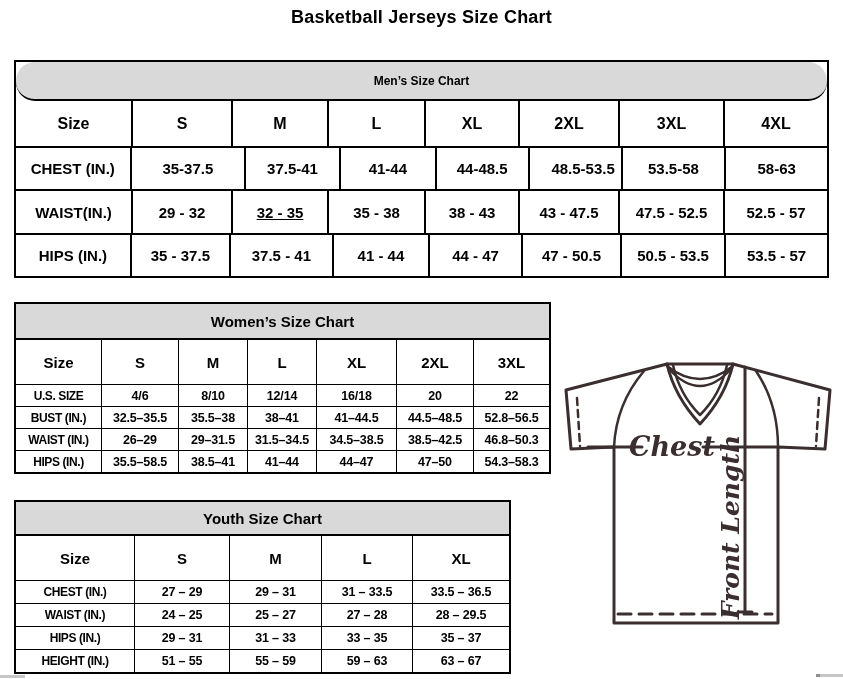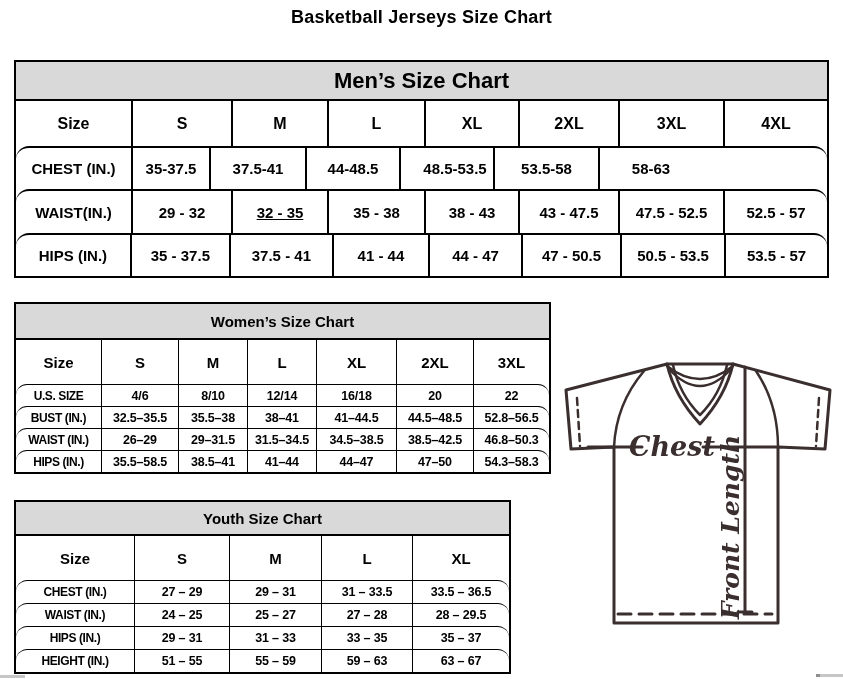--- a/index.html
+++ b/index.html
@@ -17,24 +17,24 @@
   }
   .size-table {
     position:absolute; background:#fff;
     border:2px solid #000;
   }
   .band {
     display:flex; align-items:center; justify-content:center;
     background:#d9d9d9; border-bottom:2px solid #000;
     font-weight:bold;
   }
-  .men  .band { height:39px; font-size:22px; }
+  .men  .band { height:39px; font-size:12px;border-radius:19px; }
   .women .band { height:36px; font-size:15px; }
   .youth .band { height:34px; font-size:15px; }
-  .trow { display:flex;border-radius:13px; }
+  .trow { display:flex; }
   .men  .trow + .trow { border-top:2px solid #000; }
   .women .trow + .trow, .youth .trow + .trow { border-top:1.5px solid #000; }
   .tcell {
     display:flex; align-items:center; justify-content:center;
     font-weight:bold; text-align:center; height:100%;
   }
   .men  .tcell + .tcell { border-left:2px solid #000; }
   .women .tcell + .tcell, .youth .tcell + .tcell { border-left:1.5px solid #000; }
   .men  .trow .tcell { font-size:15px; }
   .men  .trow.hdr .tcell { font-size:16px; }
@@ -64,22 +64,23 @@
         <div class="tcell" style="width: 100px;">S</div>
         <div class="tcell" style="width: 96px;">M</div>
         <div class="tcell" style="width: 97px;">L</div>
         <div class="tcell" style="width: 94px;">XL</div>
         <div class="tcell" style="width: 100px;">2XL</div>
         <div class="tcell" style="width: 105px;">3XL</div>
         <div class="tcell" style="width: 104px;">4XL</div>
       </div>
       <div class="trow" style="height: 43px;">
         <div class="tcell label" style="width: 115px;">CHEST (IN.)</div>
-        <div class="tcell" style="width: 78px;">35-37.5</div>
+        <div class="tcell" style="width: 116px;">35-37.5</div>
         <div class="tcell" style="width: 96px;">37.5-41</div>
+        <div class="tcell" style="width: 97px;">41-44</div>
         <div class="tcell" style="width: 94px;">44-48.5</div>
         <div class="tcell" style="width: 94px; padding-left: 16px;">48.5-53.5</div>
         <div class="tcell" style="width: 105px;">53.5-58</div>
         <div class="tcell" style="width: 104px;">58-63</div>
       </div>
       <div class="trow" style="height: 44px;">
         <div class="tcell label" style="width: 115px;">WAIST(IN.)</div>
         <div class="tcell" style="width: 100px;">29 - 32</div>
         <div class="tcell" style="width: 96px; text-decoration: underline;">32 - 35</div>
         <div class="tcell" style="width: 97px;">35 - 38</div>

